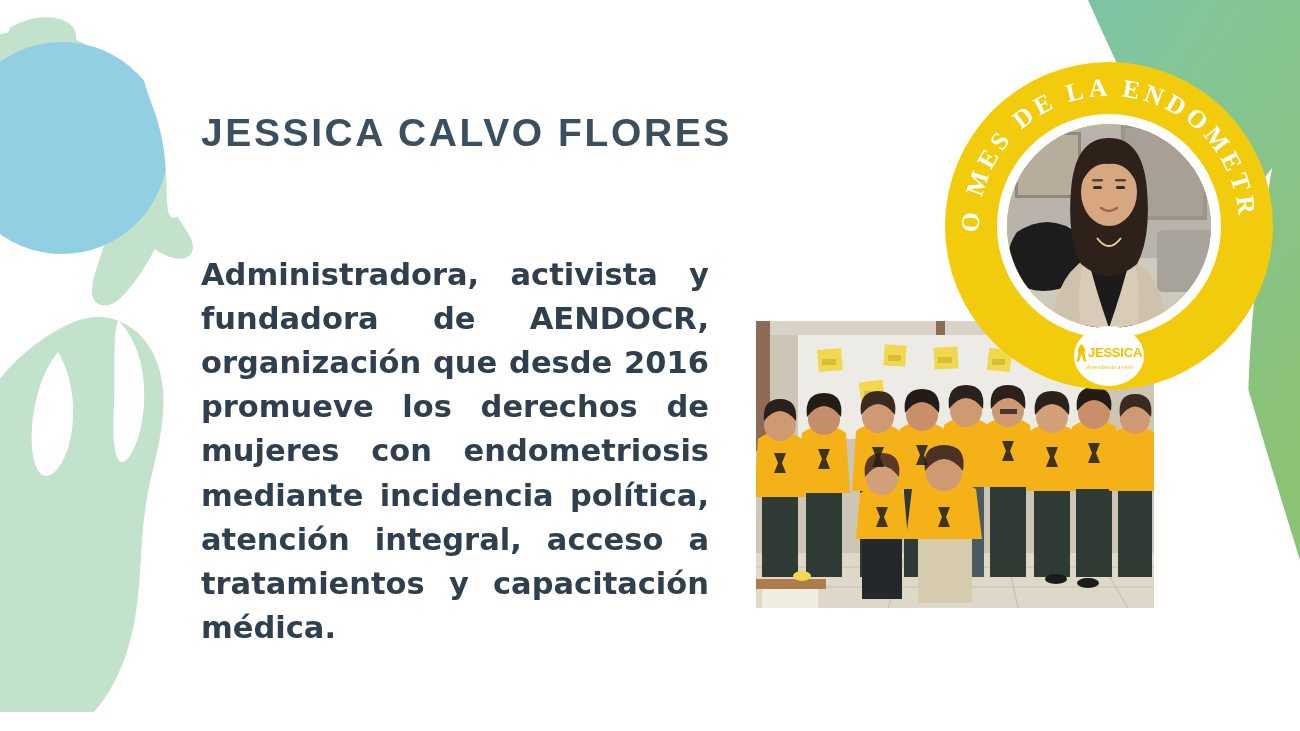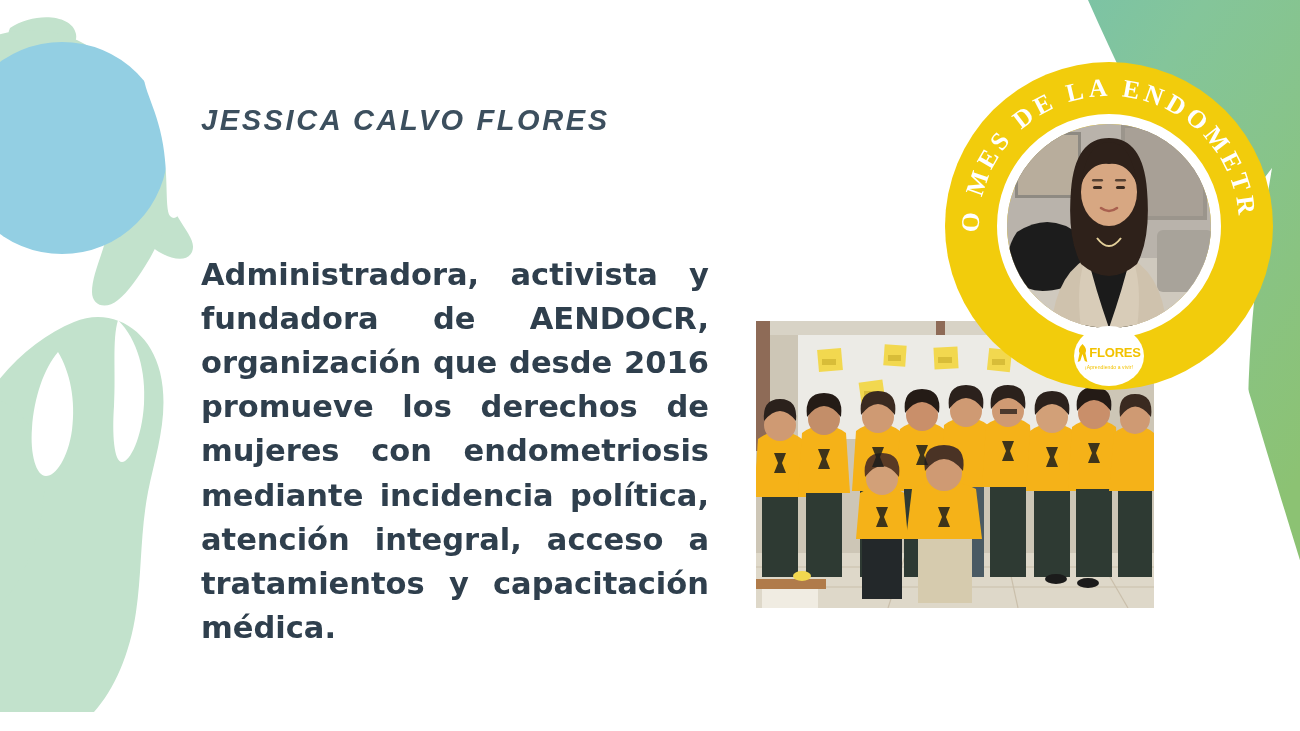--- a/index.html
+++ b/index.html
@@ -15,24 +15,23 @@
   .art-left{position:absolute;left:0;top:0;width:260px;height:731px;overflow:hidden;}
   .art-left svg{display:block;}
 
   
   .art-right{position:absolute;right:0;top:0;width:420px;height:560px;overflow:hidden;}
   .art-right svg{display:block;}
 
   
   .headline{
     position:absolute;left:201px;top:86px;width:600px;
-    font-size:29px;font-weight:bold;letter-spacing:2.6px;
+    font-size:39px;font-weight:bold;letter-spacing:2.6px;
     color:#3c4f5e;line-height:1.1;
     font-family:"Liberation Sans",sans-serif;
-    font-style:italic;
   }
 
   
   .body-text{
     position:absolute;left:201px;top:222px;width:508px;
     font-size:30.5px;line-height:1.45;color:#2f3f4d;
     text-align:justify;text-justify:inter-word;
     font-family:"DejaVu Sans",sans-serif;
     font-weight:700;
     -webkit-hyphens:none;hyphens:none;
@@ -325,18 +324,18 @@
         <textPath href="#arcPath" startOffset="50%" text-anchor="middle">MARZO MES DE LA ENDOMETRIOSIS</textPath>
       </text>
     </svg>
   </div>
 
   <div class="logo-chip">
     <div class="logo-row">
       <svg width="11" height="20" viewBox="0 0 11 20">
         <path d="M5.5 1 C2.4 4 1 7 2.6 10 L0.7 19 L3.2 18 L5.5 11 L7.8 18 L10.3 19 L8.4 10 C10 7 8.6 4 5.5 1 Z" fill="#f2c200"></path>
       </svg>
-      <span class="logo-word">FLORES</span>
+      <span class="logo-word">JESSICA</span>
     </div>
     <div class="logo-tag">¡Aprendiendo a vivir!</div>
   </div>
 
 </div>
 
 </body></html>

